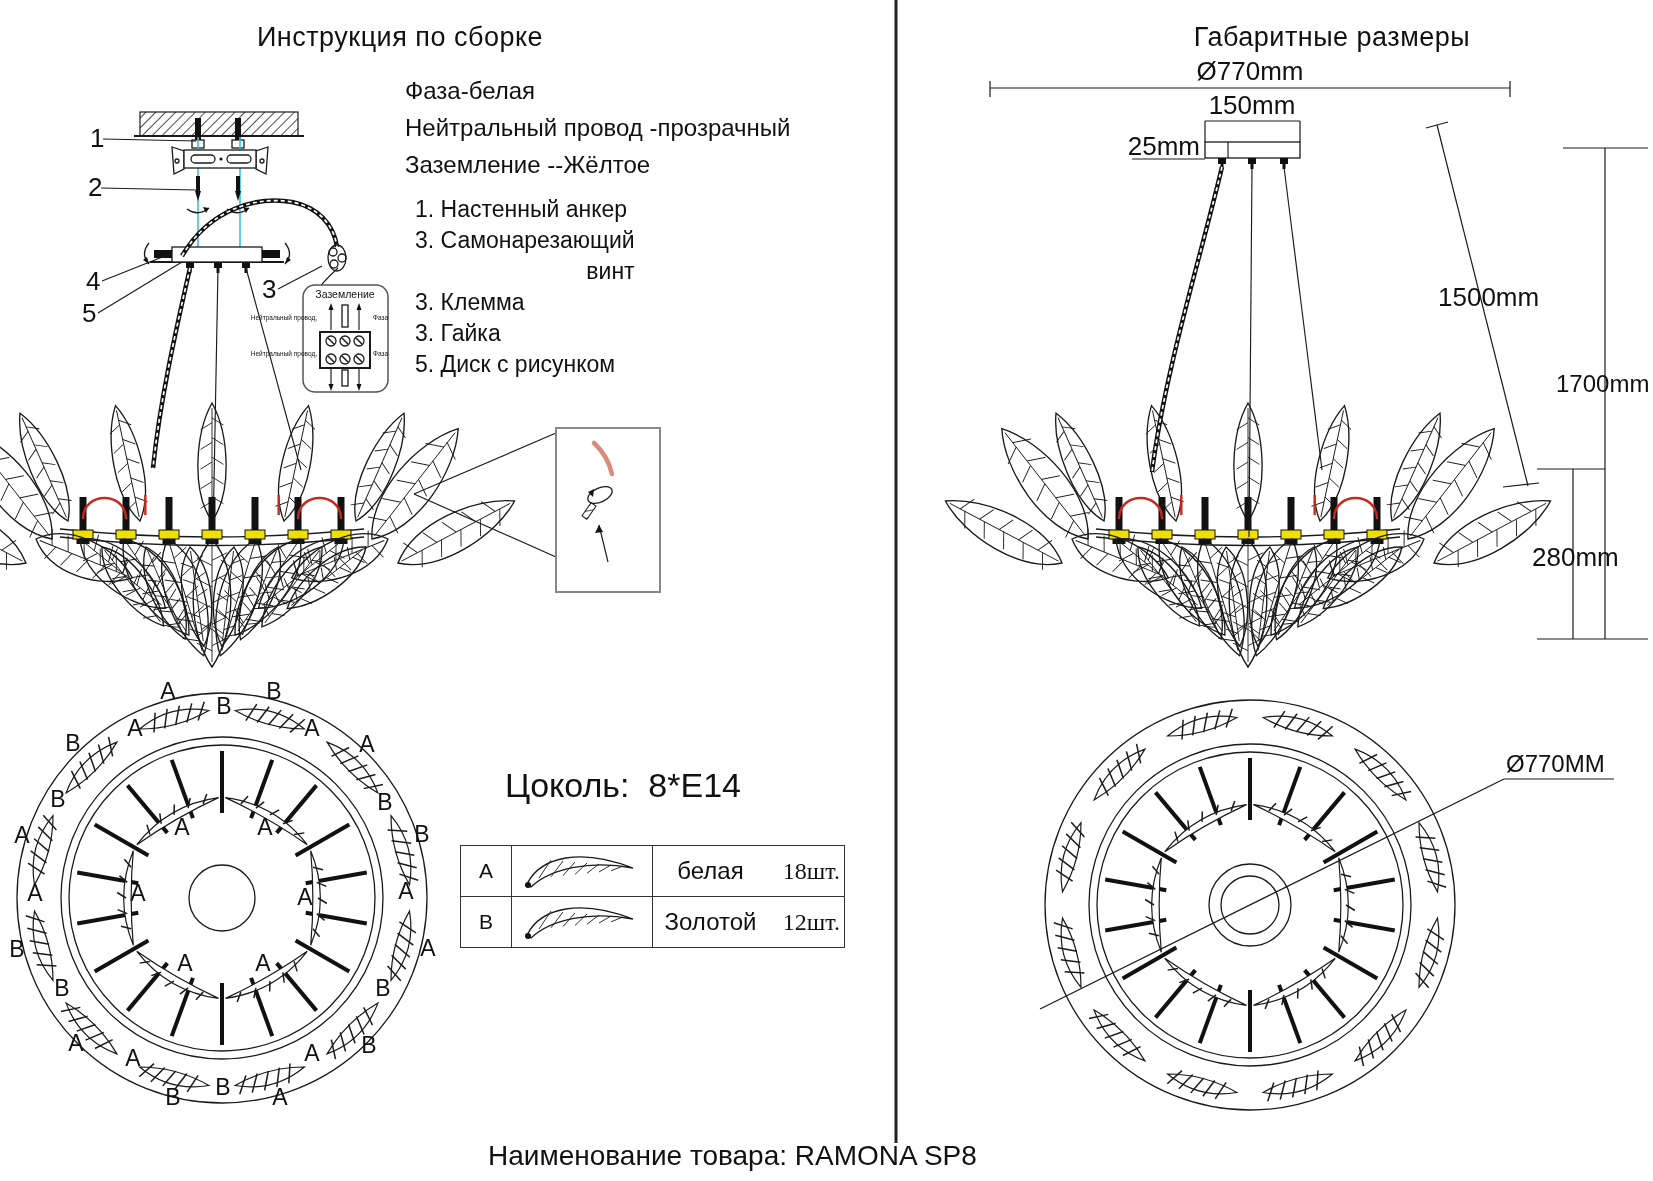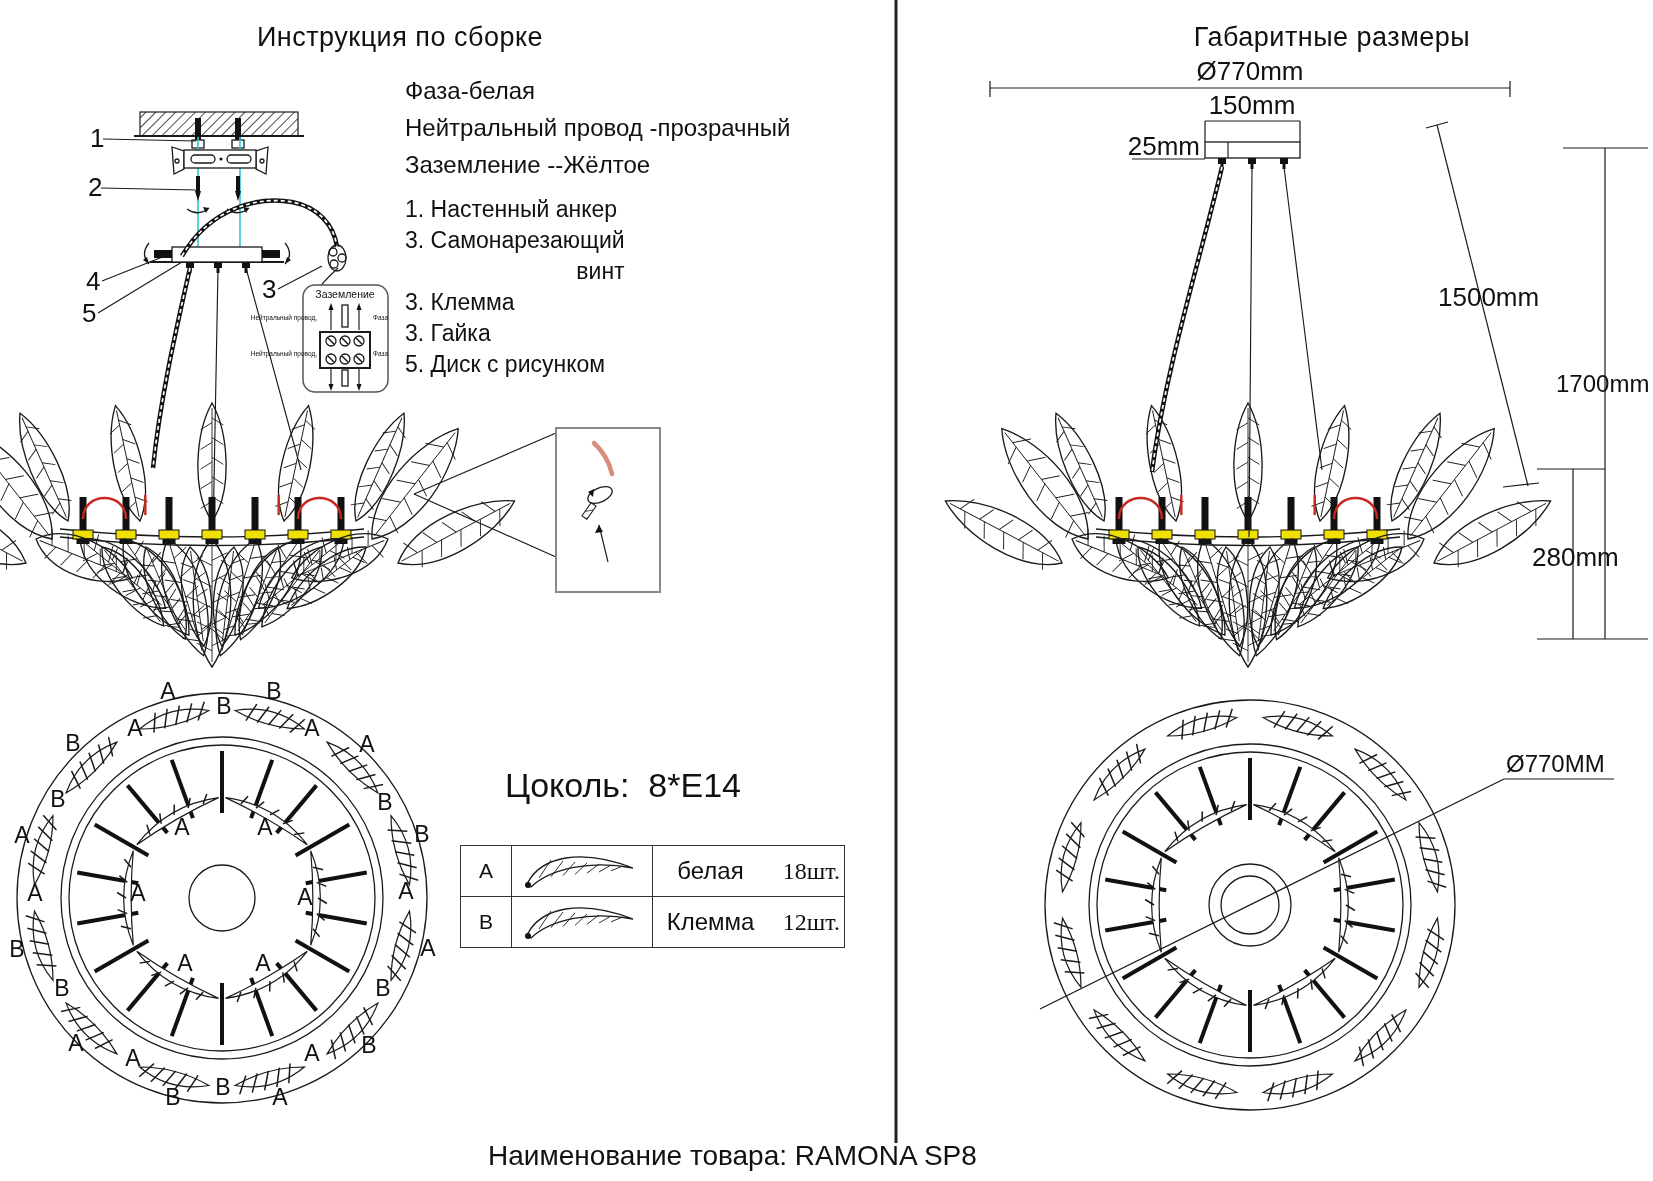--- a/index.html
+++ b/index.html
@@ -1294,21 +1294,21 @@
 
   <div class="abs panel-title" style="left:230px;top:22px;width:340px;">Инструкция по сборке</div>
   <div class="abs panel-title" style="left:1167px;top:22px;width:330px;">Габаритные размеры</div>
 
   <div class="abs wiring" style="left:405px;top:72px;">
     <div>Фаза-белая</div>
     <div>Нейтральный провод -прозрачный</div>
     <div>Заземление --Жёлтое</div>
   </div>
 
-  <div class="abs parts" style="left:405px;top:194px;">
+  <div class="abs parts" style="left:415px;top:194px;">
     <div>1. Настенный анкер</div>
     <div>3. Самонарезающий</div>
     <div class="indent">винт</div>
     <div>3. Клемма</div>
     <div>3. Гайка</div>
     <div>5. Диск с рисунком</div>
   </div>
 
   <div class="abs socle" style="left:493px;top:766px;">Цоколь:  8*E14</div>
 
@@ -1342,21 +1342,21 @@
                 <line x1="30" y1="30.8" x2="42" y2="15" class="vein"></line>
                 <line x1="42" y1="29.6" x2="54" y2="16" class="vein"></line>
                 <line x1="54" y1="28.4" x2="66" y2="17" class="vein"></line>
                 <line x1="66" y1="27.2" x2="78" y2="18" class="vein"></line>
                 <line x1="78" y1="26" x2="90" y2="19" class="vein"></line>
                 <line x1="90" y1="24.8" x2="102" y2="20" class="vein"></line>
                 <circle cx="7" cy="39" r="3" class="solid"></circle>
               </svg></span></td>
       <td class="td-txt">
             <div class="row-flex">
-        <span class="nm">Клемма</span>
+        <span class="nm">Золотой</span>
         <span class="qt">12шт.</span>
       </div>
           </td>
     </tr>
   </tbody>
     </table>
 
   <div class="abs caption" style="left:488px;top:1140px;">Наименование товара: RAMONA SP8</div>
 </div>
 

